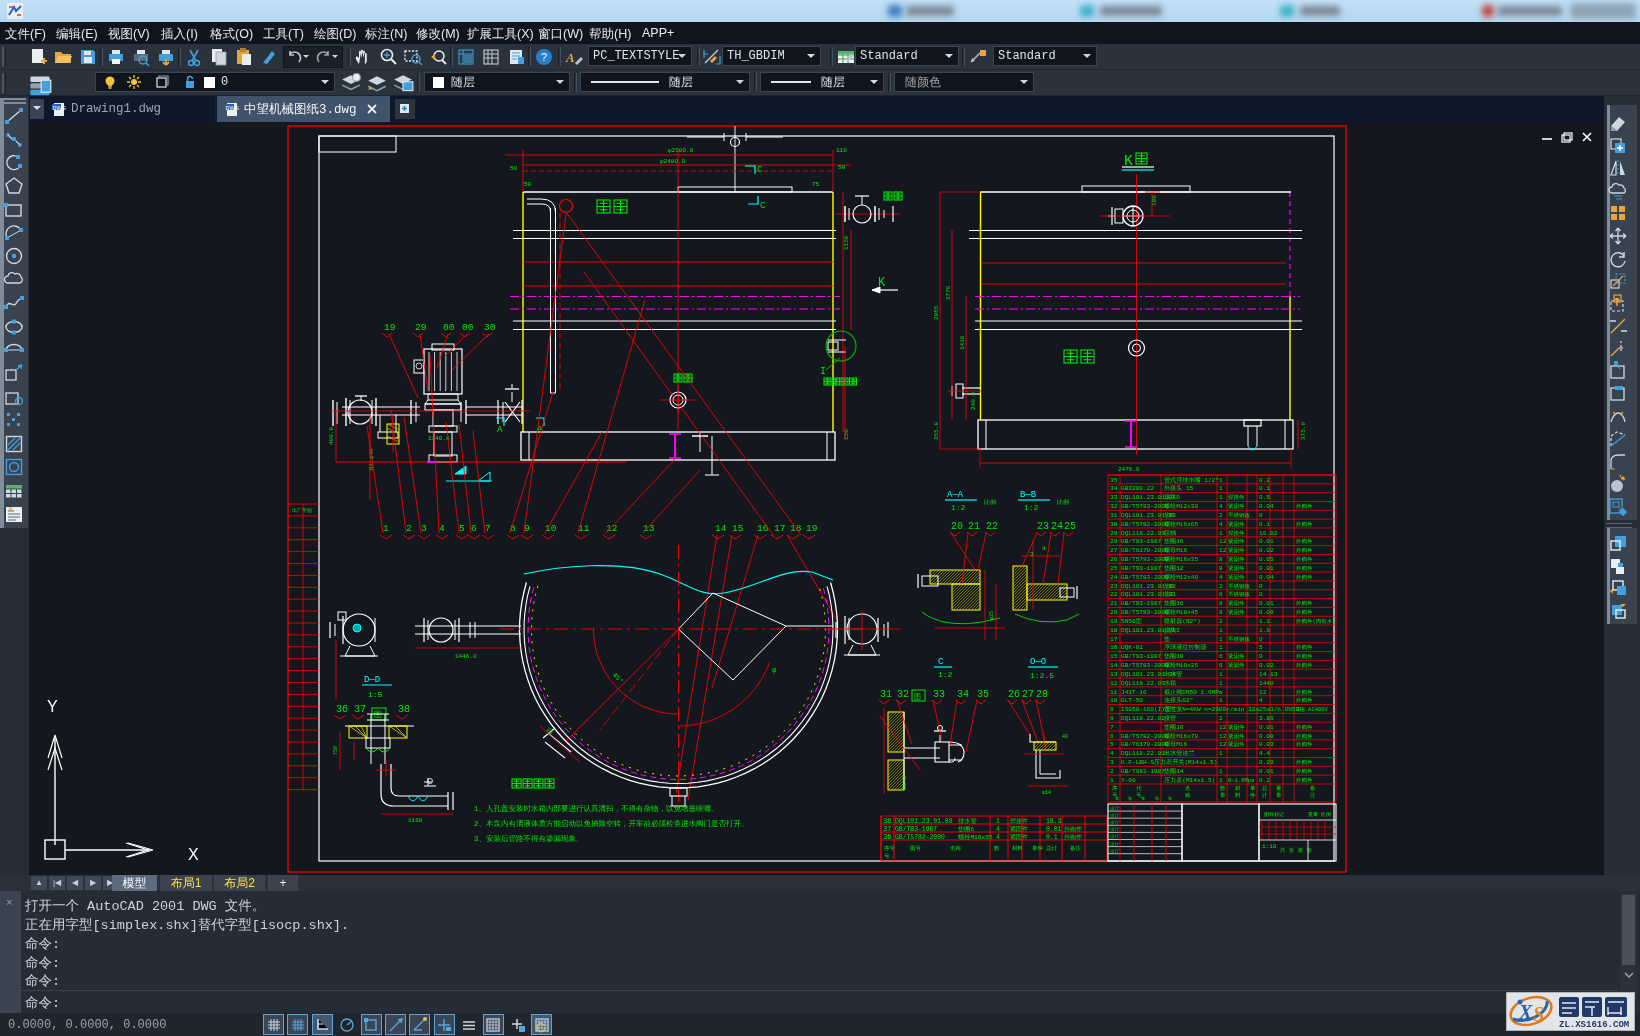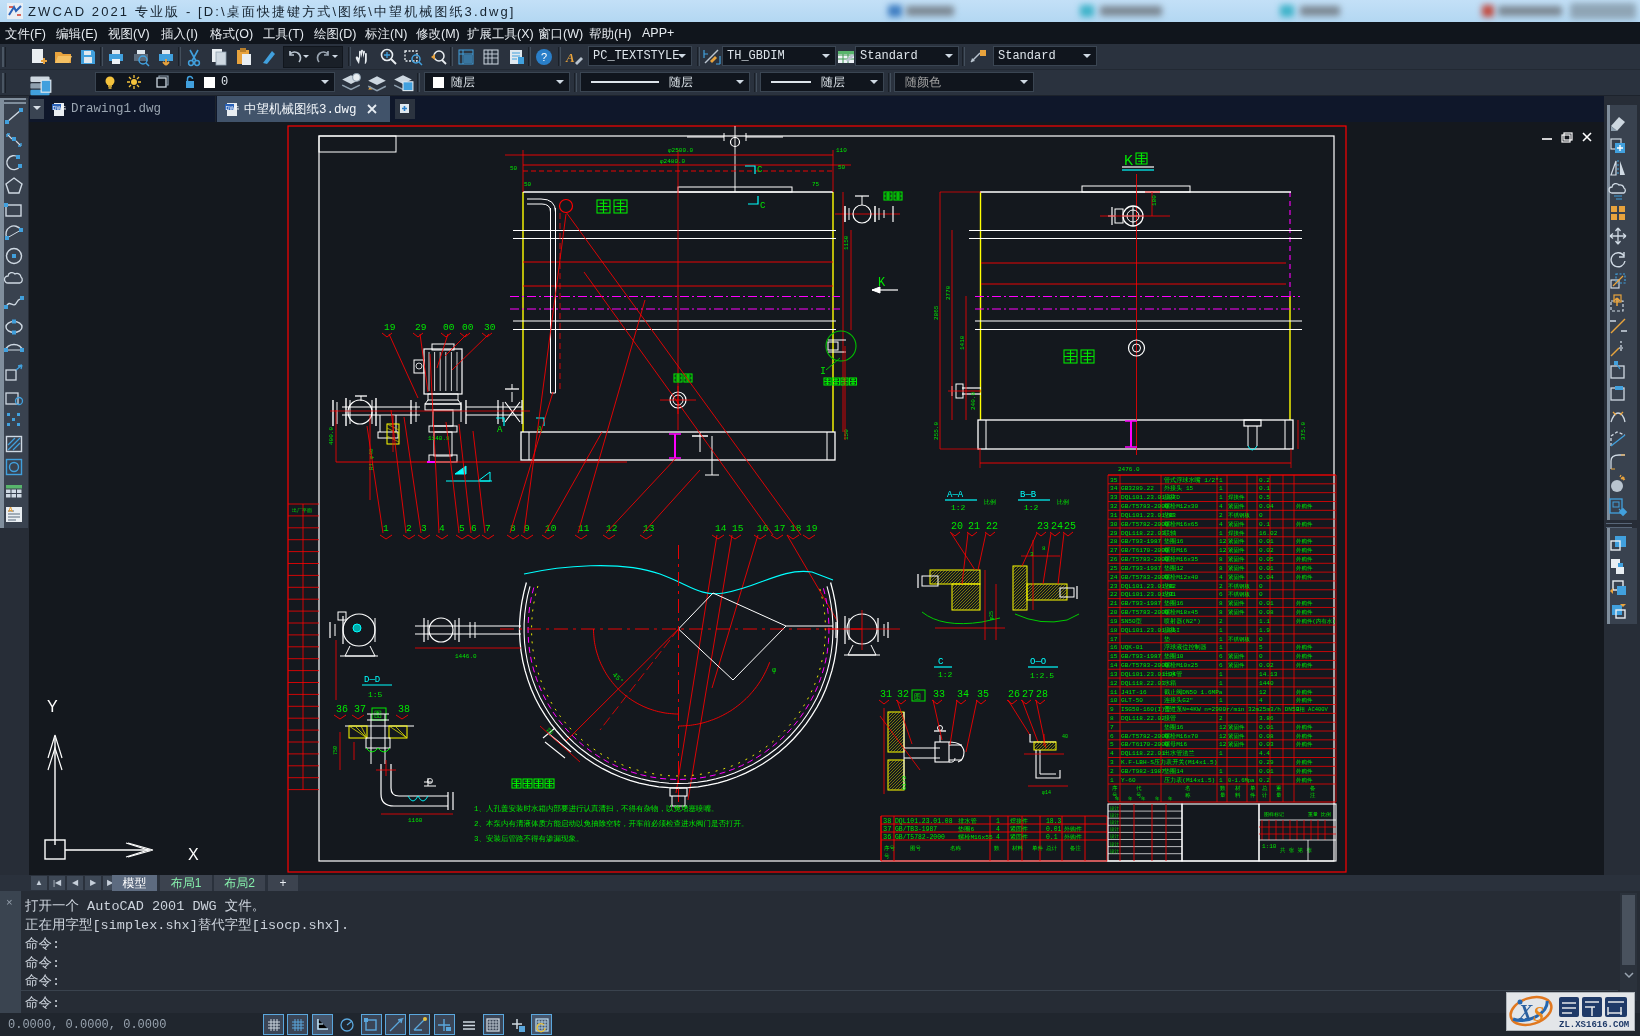--- a/index.html
+++ b/index.html
@@ -20,21 +20,21 @@
 #tabbar { position:absolute; left:29px; top:96px; width:1611px; height:26px; background:#0f172a; }
 .dtab { position:absolute; top:0; height:26px; font-size:12.5px; font-family:"Liberation Mono",monospace; color:#9aa5b1; display:flex; align-items:center; }
 #lstrip { position:absolute; left:0; top:96px; width:29px; height:779px; background:#272d37; }
 #lstrip .panel { position:absolute; left:0; top:2px; width:28px; height:430px; background:#39424f; border-left:4px solid #808e9c; }
 #rstrip { position:absolute; left:1604px; top:96px; width:36px; height:779px; background:#272d37; }
 #rstrip .panel { position:absolute; left:3px; top:9px; width:30px; height:415px; background:#39424f; border-left:3px solid #808e9c; }
 #rstrip .panel2 { position:absolute; left:3px; top:432px; width:30px; height:96px; background:#39424f; border-left:3px solid #808e9c; }
 #canvas { position:absolute; left:29px; top:122px; width:1575px; height:753px; background:#14181e; }
 #modeltabs { position:absolute; left:0; top:875px; width:1640px; height:16px; background:#2a313c; }
 .mbtn { position:absolute; top:1px; width:16px; height:14px; background:#3e4856; color:#c6cfda; text-align:center; font-size:8px; line-height:14px; }
-.mtab { position:absolute; top:0; height:16px; color:#86efac; font-size:12px; text-align:center; line-height:16px; }
+.mtab { position:absolute; top:0; height:16px; color:#fde047; font-size:12px; text-align:center; line-height:16px; }
 #cmdwin { position:absolute; left:0; top:891px; width:1640px; height:122px; background:#262c35; font-family:"Liberation Mono",monospace; font-size:13.5px; color:#ccd3dc; }
 #cmdwin .gutter { position:absolute; left:0; top:0; width:21px; height:122px; background:#3a4450; color:#97a2ae; }
 #statusbar { position:absolute; left:0; top:1013px; width:1640px; height:23px; background:#20262e; color:#98a3af; font-size:12px; }
 .sic { position:absolute; top:1px; width:21px; height:21px; border:1px solid; display:flex; align-items:center; justify-content:center; }
 #wm { position:absolute; left:1506px; top:992px; width:129px; height:39px; background:#e3e6e9; border:1px solid #aeb4ba; }
 </style></head><body>
 
 <div id="canvas"></div>
 <div style="position:absolute;left:29px;top:122px"><svg id="cad" viewBox="29 122 1578 753" width="1578" height="753">
       <rect x="288" y="126" width="1058" height="746" stroke="#f00" stroke-width="1.2" fill="none"></rect>
@@ -1162,21 +1162,20 @@
       <rect x="1562" y="135" width="8" height="7" stroke="#fff" stroke-width="1.2" fill="none"></rect>
       <path d="M1583 133 L1591 141 M1591 133 L1583 141" stroke="#fff" stroke-width="1.6" fill="none"></path>
     </svg></div>
 
 <div id="titlebar">
  <svg style="position:absolute;left:7px;top:3px" width="16" height="16" viewBox="0 0 16 16">
       <rect width="16" height="16" fill="#e8eef4"></rect>
       <path d="M2 12 L7 4 L9 8 L14 3" stroke="#2a62b8" stroke-width="2" fill="none"></path>
       <path d="M2 4 h4 M10 12 h4" stroke="#d03a2a" stroke-width="1.6"></path>
     </svg>
- <span class="tt">ZWCAD 2021 专业版 - [D:\桌面快捷键方式\图纸\中望机械图纸3.dwg]</span>
  <div class="blur" style="left:888px;top:5px;width:14px;height:12px;background:#3f7ec2"></div>
  <div class="blur" style="left:906px;top:6px;width:48px;height:10px;background:#7c8893"></div>
  <div class="blur" style="left:1080px;top:5px;width:14px;height:12px;background:#3fb3c9"></div>
  <div class="blur" style="left:1100px;top:6px;width:62px;height:10px;background:#7c8893"></div>
  <div class="blur" style="left:1280px;top:5px;width:14px;height:12px;background:#3fb3c9"></div>
  <div class="blur" style="left:1300px;top:6px;width:40px;height:10px;background:#7c8893"></div>
  <div class="blur" style="left:1482px;top:5px;width:12px;height:12px;background:#c24a3f"></div>
  <div class="blur" style="left:1498px;top:6px;width:64px;height:10px;background:#7c8893"></div>
  <div class="blur" style="left:1570px;top:3px;width:66px;height:16px;background:#8fa5b5"></div>
 </div>
@@ -1317,21 +1316,21 @@
     <div class="vsep" style="left:962px;top:3px;height:19px"></div>
     <svg class="tic" style="left:968px;top:3px" width="20" height="20" viewBox="0 0 20 20">
       <path d="M3 15 L12 6" stroke="#b9c4cf" stroke-width="1.4"></path>
       <path d="M3 15 l4 -1 l-3 -3 z" fill="#b9c4cf"></path>
       <rect x="12" y="3" width="6" height="6" fill="#e8a33d"></rect>
     </svg>
     <div class="cmb" style="left:588px;top:2px;width:104px">
       <span style="color:#dde4ea">PC_TEXTSTYLE</span>
       <span class="dn"></span>
     </div>
-    <div class="cmb" style="left:722px;top:2px;width:114px">
+    <div class="cmb" style="left:722px;top:2px;width:99px">
       <span style="color:#dde4ea">TH_GBDIM</span>
       <span class="dn"></span>
     </div>
     <div class="cmb" style="left:855px;top:2px;width:104px">
       <span style="color:#dde4ea">Standard</span>
       <span class="dn"></span>
     </div>
     <div class="cmb" style="left:993px;top:2px;width:104px">
       <span style="color:#dde4ea">Standard</span>
       <span class="dn"></span>

